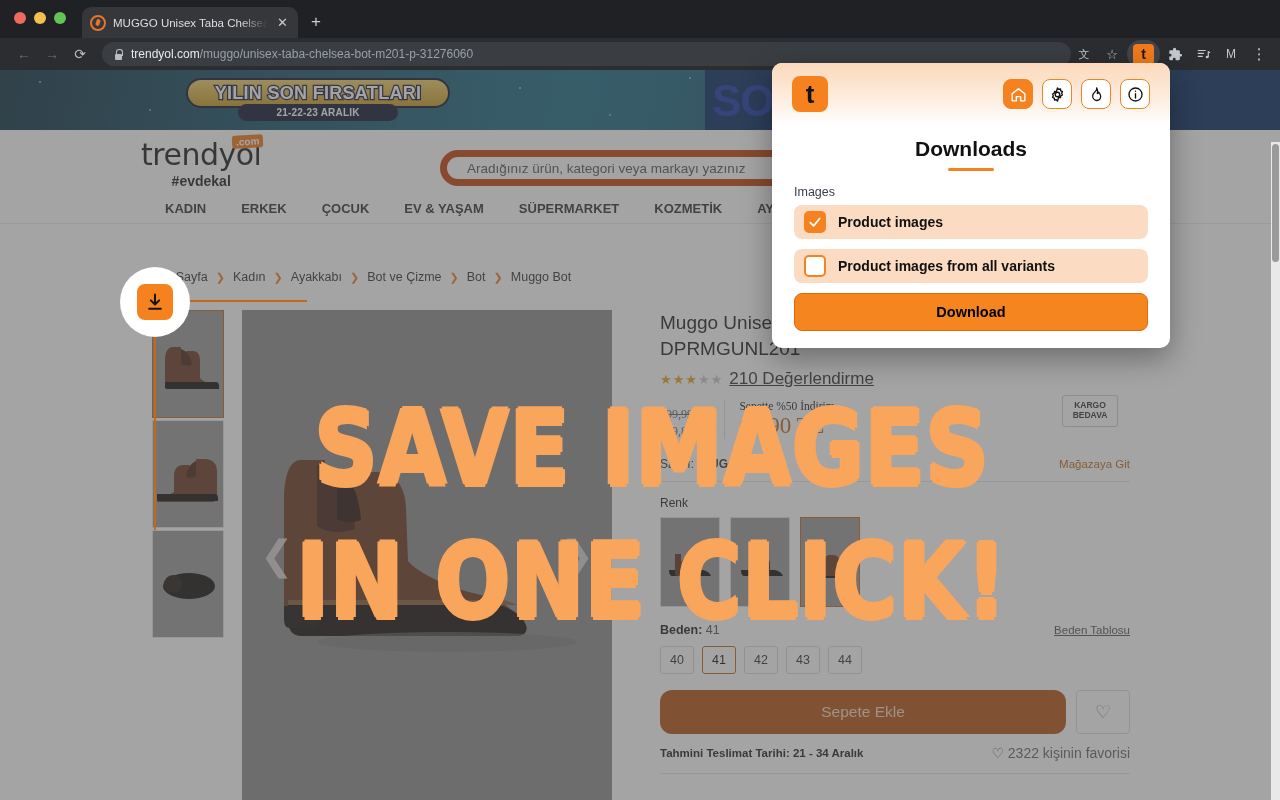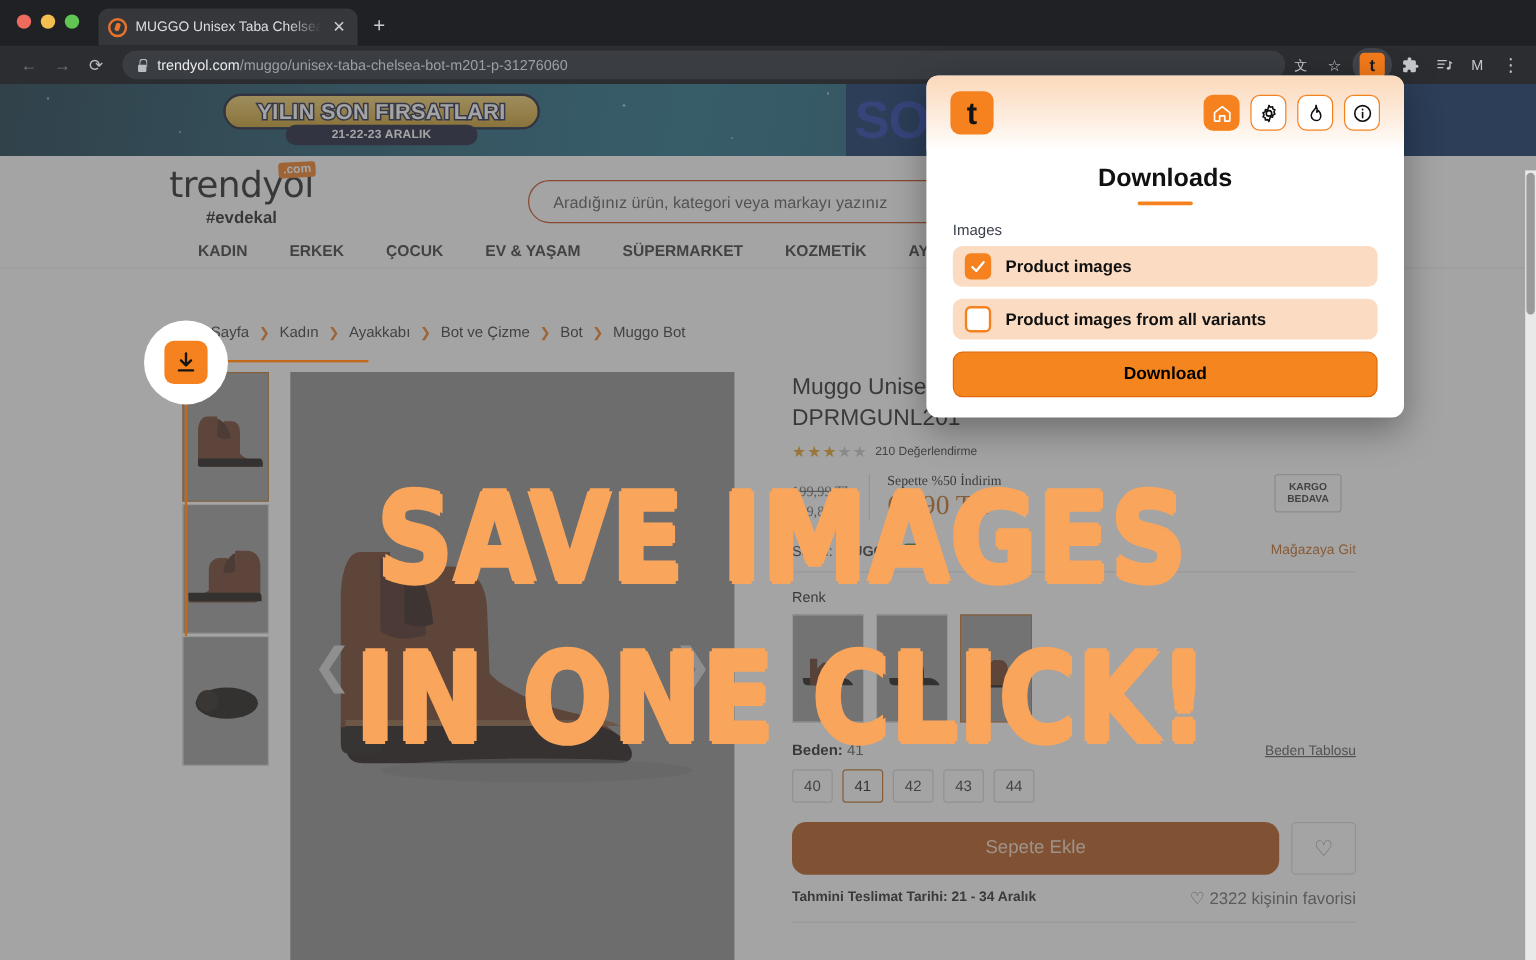--- a/index.html
+++ b/index.html
@@ -111,21 +111,21 @@
 
   
   .site-header { position:absolute; top:60px; left:0; width:1280px; height:64px; background:#fff; }
   .logo { position:absolute; left:141px; top:10px; text-align:center; }
   .logo .word { font-size: 30px; font-weight: 400; color:#1d1d1d; letter-spacing:-.5px; line-height: 1; font-family:"DejaVu Sans", sans-serif;}
   .logo .com { position:absolute; right:-2px; top:-5px; background:#f27a1a; color:#fff;
                font-size:10px; font-weight:700; padding:1px 4px; border-radius:3px; transform: rotate(-3deg); }
   .logo .tag { font-size: 14px; font-weight:700; color:#1d1d1d; margin-top:3px; }
   .searchbox {
     position:absolute; left:440px; top:20px; width:640px; height:36px;
-    border:1px solid #c2410c; border-radius:18px; background:#fff;
+    border:7px solid #c2410c; border-radius:18px; background:#fff;
     display:flex; align-items:center; padding:0 20px;
   }
   .searchbox span { font-size:13.5px; color:#555; }
 
   
   .catnav { position:absolute; top:124px; left:0; width:1280px; height:30px; background:#fff;
             border-bottom:1px solid #ededed; display:flex; align-items:center; gap:0; padding-left:165px; }
   .catnav a { font-size:13px; color:#333; font-weight:600; margin-right:35px; white-space:nowrap; }
 
   
@@ -142,21 +142,21 @@
   .chev { position:absolute; top:50%; transform:translateY(-50%); color:#d3d3d3; font-size:40px; font-weight:300; line-height:1; }
   .chev.l { left: 18px; } .chev.r { right: 18px; }
 
   
   .pcol { position:absolute; left:660px; top:240px; width:470px; }
   .ptitle { font-size:19px; color:#222; line-height:1.38; }
   .rating { display:flex; align-items:center; gap:7px; margin-top:7px; }
   .stars-row { display:flex; gap:1px; }
   .star { color:#e8a020; font-size:13px; }
   .star.off { color:#c9c9c9; }
-  .rcount { font-size:10px; color:#333; }
+  .rcount { font-size:17px; color:#333; text-decoration: underline; }
   .prices { display:flex; align-items:flex-end; gap:14px; margin-top:11px;font-family:Liberation Serif, serif; }
   .old { font-size:12px; color:#666; }
   .old .strike { text-decoration: line-through; display:block; }
   .old .mid { display:block; margin-top:2px; }
   .sep-v { width:1px; background:#ddd; align-self:stretch; }
   .disc-label { font-size:11.5px; color:#222; }
   .disc-price { font-size:23px; color:#c2691c; font-weight:400; margin-top:1px; }
   .cargo {
     position:absolute; right:12px; top:85px; width:56px; height:32px;
     border:1px solid #ccc; border-radius:3px; display:flex; flex-direction:column;

